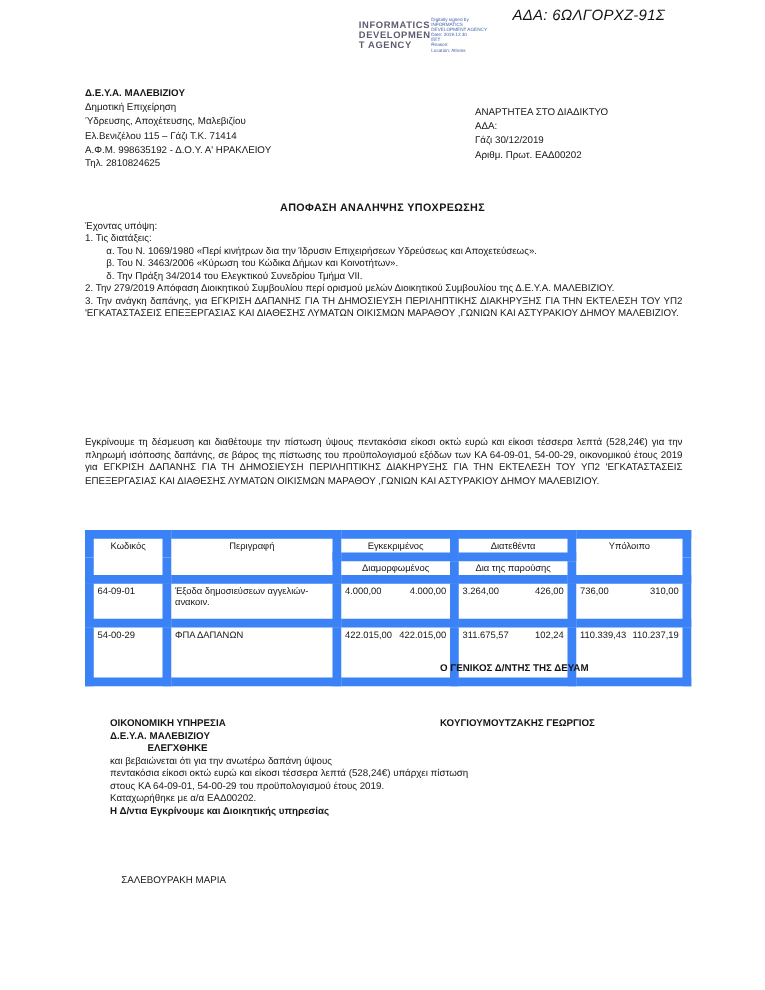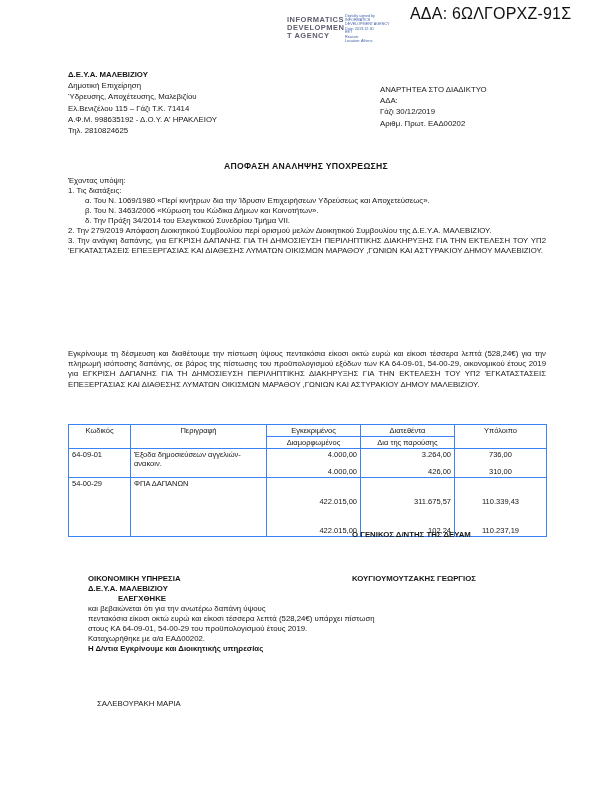--- a/index.html
+++ b/index.html
@@ -1,20 +1,20 @@
 <!DOCTYPE html>
 <html><head>
 <meta charset="utf-8">
 <style>
   * { margin:0; padding:0; box-sizing:border-box; }
   html,body { background:#ffffff; }
   body { font-family:"Liberation Sans", sans-serif; color:#161616; }
   .page { position:relative; width:612px; height:792px; background:#fff; overflow:hidden; }
 
-  .ada-top { position:absolute; top:5px; left:410px; font-size:16px; letter-spacing:.2px; color:#111; }
+  .ada-top { position:absolute; top:5px; left:410px; font-size:12px; letter-spacing:.2px; color:#111;font-style:italic; }
 
   .stamp-agency { position:absolute; top:16px; left:287px; font-size:7.5px; font-weight:700;
                   line-height:8.2px; color:#5c5c6e; letter-spacing:.5px; }
   .stamp-sig { position:absolute; top:14px; left:345px; width:170px; font-size:6px; line-height:6.6px;
                color:#3f5fa6; transform:scale(.62); transform-origin:top left; }
 
   .org { position:absolute; top:69px; left:68px; font-size:7.8px; line-height:11.2px; }
   .org .b { font-weight:700; }
 
   .meta { position:absolute; top:84px; left:380px; font-size:7.8px; line-height:11.2px; }
@@ -25,30 +25,30 @@
   .preamble { position:absolute; top:176px; left:68px; width:478px; font-size:7.8px; line-height:10px; }
   .preamble .ind { padding-left:17px; }
   .just { text-align:justify; }
 
   .decide-head { position:absolute; top:334px; left:0; width:612px; text-align:center;
                  font-weight:700; font-size:8.2px; }
   .decide-par { position:absolute; top:349px; left:68px; width:478px; font-size:7.8px; line-height:10.2px; }
 
   table.alloc { position:absolute; top:424px; left:68px; width:478px; border-collapse:collapse;
                 font-size:7.5px; table-layout:fixed; }
-  .alloc th, .alloc td { border:1px solid #3b82f6; padding:1px 3px; font-weight:400; vertical-align:top; }
+  .alloc th, .alloc td { border:7px solid #3b82f6; padding:1px 3px; font-weight:400; vertical-align:top; }
   .alloc th { height:10px; }
   .alloc th.c { text-align:center; }
   .alloc th.l { text-align:center; }
   .w-code { width:62px; } .w-desc { width:136px; } .w-num { width:94px; } .w-bal { width:92px; }
   .alloc td.num { text-align:right; }
   .alloc td.bal { text-align:center; }
-  .alloc .lines { display:flex; flex-direction:column; justify-content:space-between; }
+  .alloc .lines { display:flex; flex-direction:row; justify-content:space-between; }
   tr.g1 .lines { height:26px; }
-  tr.g2 .lines { height:38px;margin-top:18px; }
+  tr.g2 .lines { height:38px; }
 
   .gm-title { position:absolute; top:530px; left:352px; font-size:7.8px; font-weight:700; }
   .gm-name  { position:absolute; top:574px; left:352px; font-size:7.8px; font-weight:700; }
 
   .fin { position:absolute; top:574px; left:88px; width:458px; font-size:7.8px; line-height:10px; }
   .fin .b { font-weight:700; }
   .fin .center-ish { padding-left:30px; }
   .fin-name { position:absolute; top:699px; left:97px; font-size:7.8px; font-weight:400; }
 </style>
 </head>

